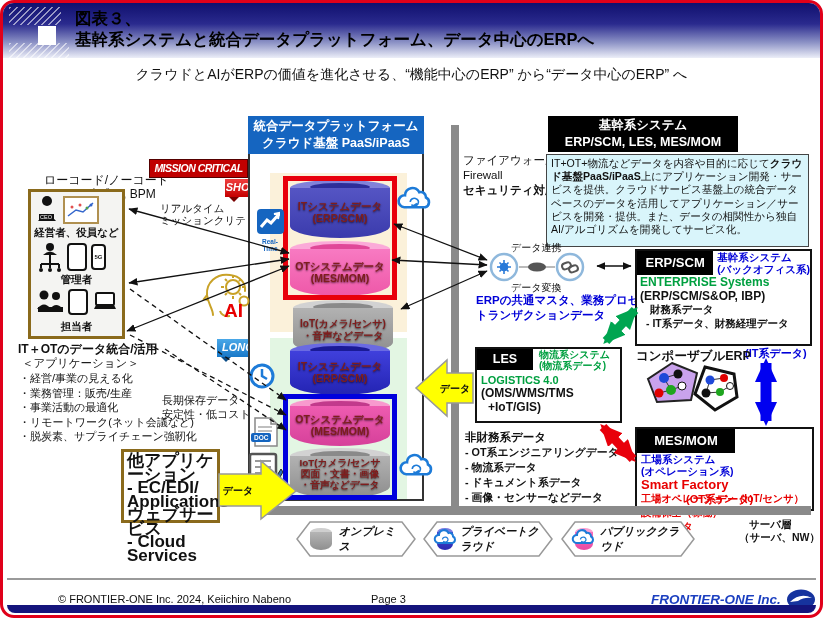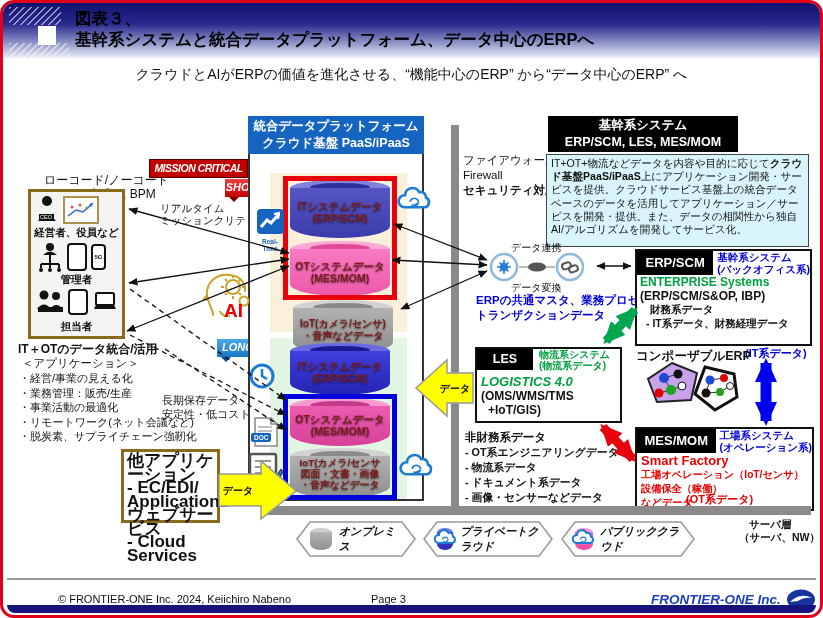--- a/index.html
+++ b/index.html
@@ -353,21 +353,21 @@
 
   <div class="abs wbox" style="left:472px;top:344px;width:147px;height:76px;">
     <div style="display:flex;">
       <div class="tagblack" style="width:56px;height:21px;font-size:12.5px;line-height:21px;">LES</div>
       <div class="green b" style="font-size:10px;line-height:10.8px;padding:1px 0 0 6px;white-space:nowrap;">
         <div>物流系システム</div>
         <div>(物流系データ)</div>
       </div>
     </div>
     <div style="padding:2px 4px;white-space:nowrap;">
-      <div class="green b" style="font-size:13px;font-style:italic;">LOGISTICS 4.0</div>
+      <div class="green b" style="font-size:11px;">LOGISTICS 4.0</div>
       <div class="b" style="font-size:12px;">(OMS/WMS/TMS</div>
       <div class="b" style="font-size:12px;padding-left:7px;">+IoT/GIS)</div>
     </div>
   </div>
 
   <div class="abs b" style="left:633px;top:345px;font-size:12.5px;white-space:nowrap;">コンポーザブルERP</div>
   <svg class="abs" style="left:641px;top:357px;" width="100" height="56" viewBox="0 0 100 56">
     <polygon points="28,3 53,13 47,40 13,42 4,19" fill="#c9a2ec" stroke="#222" stroke-width="2"></polygon>
     <polygon points="61,7 90,14 93,37 71,50 51,34" fill="#fff" stroke="#111" stroke-width="3"></polygon>
     <g stroke="#333" stroke-width="1">
@@ -386,21 +386,21 @@
       <circle cx="15" cy="33" r="4.5" fill="#e00000"></circle>
     <circle cx="38" cy="26" r="4" fill="#fff" stroke="#111"></circle>
     <circle cx="66" cy="20" r="4.5" fill="#1f49d8"></circle>
       <circle cx="80" cy="18" r="4" fill="#e00000"></circle>
     <circle cx="62" cy="33" r="4.5" fill="#111"></circle>
       <circle cx="76" cy="32" r="4" fill="#1ea51e"></circle>
     <circle cx="86" cy="26" r="3.5" fill="#fff" stroke="#111"></circle>
   </svg>
 
   <div class="abs wbox" style="left:632px;top:424px;width:179px;height:84px;">
-    <div style="display:flex;">
+    <div style="display:flex;flex-direction:column;">
       <div class="tagblack" style="width:98px;height:24px;font-size:13px;line-height:24px;">MES/MOM</div>
       <div class="blue b" style="font-size:10.5px;line-height:11.5px;padding:1px 0 0 4px;white-space:nowrap;">
         <div>工場系システム</div>
         <div>(オペレーション系)</div>
       </div>
     </div>
     <div style="padding:0 4px;white-space:nowrap;">
       <div class="red b" style="font-size:13px;">Smart Factory</div>
       <div class="red b" style="font-size:10.2px;">工場オペレーション（IoT/センサ）</div>
       <div class="red b" style="font-size:10.2px;">設備保全（稼働）</div>

